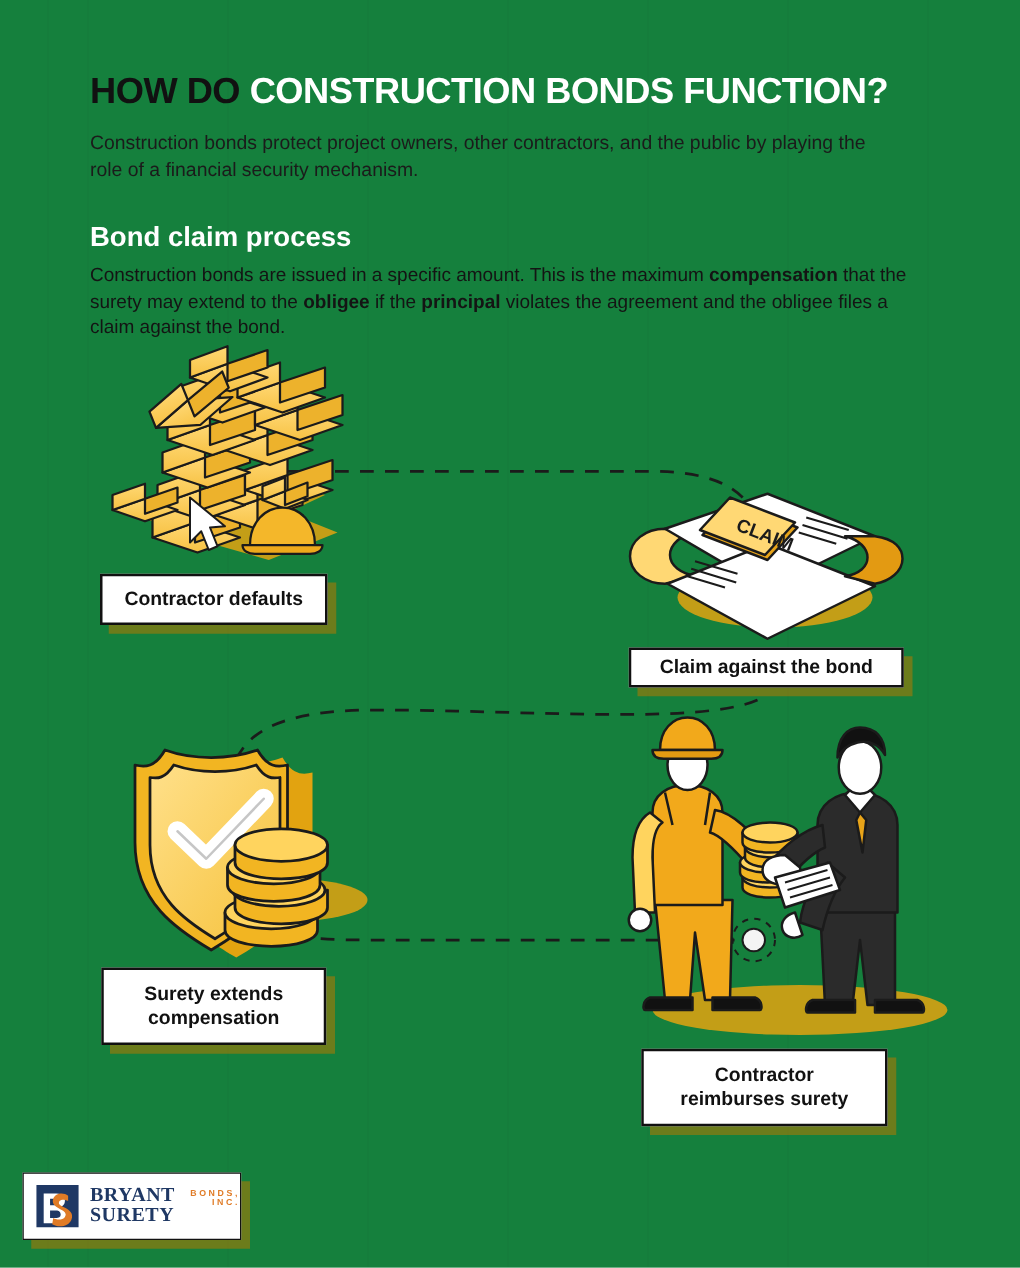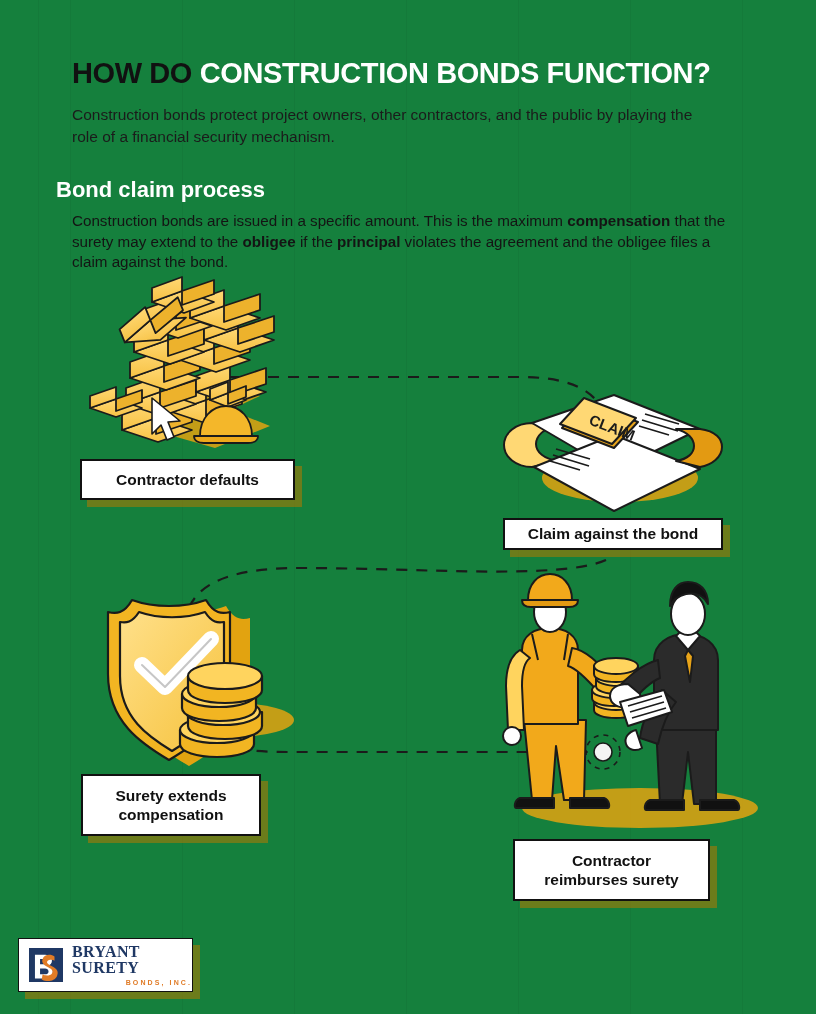--- a/index.html
+++ b/index.html
@@ -31,21 +31,21 @@
   #title {
     font-size: 29px; font-weight: 800; letter-spacing: -0.4px;
     line-height: 1.08; color: #FFFFFF; white-space: nowrap;
   }
   #title .dark { color: #111111; }
   #intro {
     margin-top: 15px; font-size: 15.5px; line-height: 1.42;
     color: #1b1b1b; max-width: 645px;
   }
   #subhead {
-    position: absolute; left: 56px; top: 177px;
+    position: absolute; left: 72px; top: 177px;
     font-size: 22px; font-weight: 800; color: #FFFFFF;
   }
   #body-copy {
     position: absolute; left: 72px; top: 211px; width: 670px;
     font-size: 15.2px; line-height: 1.35; color: #141414;
   }
   #body-copy b { font-weight: 700; }
 
   
   #art { position: absolute; inset: 0; }
@@ -54,35 +54,35 @@
   .label {
     position: absolute;
     background: #FFFFFF;
     border: 2px solid #111111;
     color: #111111;
     font-weight: 700; font-size: 15.5px;
     display: flex; align-items: center; justify-content: center;
     text-align: center; line-height: 1.25;
     box-shadow: 7px 7px 0 rgba(180,120,0,0.55);
   }
-  #label-defaults  { left: 80px;  top: 459px; width: 215px; height: 41px; }
+  #label-defaults  { left: 80px;  top: 459px; width: 182px; height: 41px; }
   #label-claim     { left: 503px; top: 518px; width: 220px; height: 32px; }
   #label-surety    { left: 81px;  top: 762px; width: 180px; height: 62px; margin-top: 12px; }
   #label-reimburse { left: 513px; top: 839px; width: 197px; height: 62px; }
 
   
   #logo {
     position: absolute; left: 18px; top: 938px;
     width: 175px; height: 54px;
     background: #FFFFFF; border: 1px solid #111111;
     display: flex; align-items: center; gap: 9px; padding-left: 10px;
     box-shadow: 7px 7px 0 rgba(180,120,0,0.55);
   }
   #logo-mark { width: 34px; height: 34px; flex: 0 0 34px; }
-  #logo-text { display: flex; flex-direction: column; line-height: 1; }
+  #logo-text { display: flex; flex-direction: row; line-height: 1; }
   #logo-name {
     font-family: "Liberation Serif", serif;
     font-size: 16px; font-weight: 700; color: #1F3864;
     letter-spacing: 0.4px;
   }
   #logo-sub {
     font-family: "Liberation Sans", sans-serif;
     font-size: 7px; font-weight: 700; color: #E07B26;
     letter-spacing: 2.1px; text-align: right; margin-top: 3px;
   }

